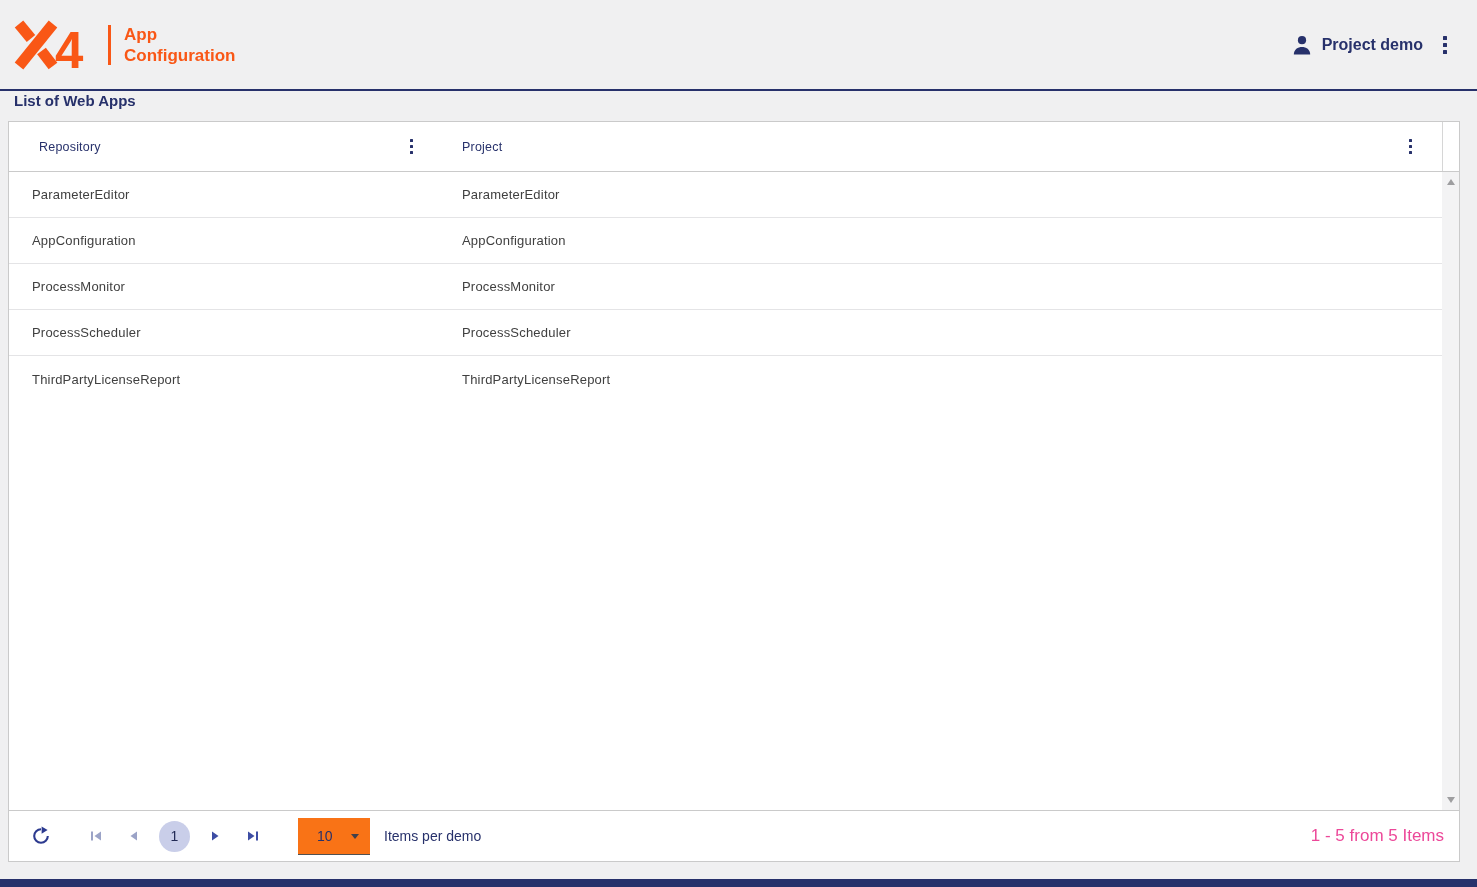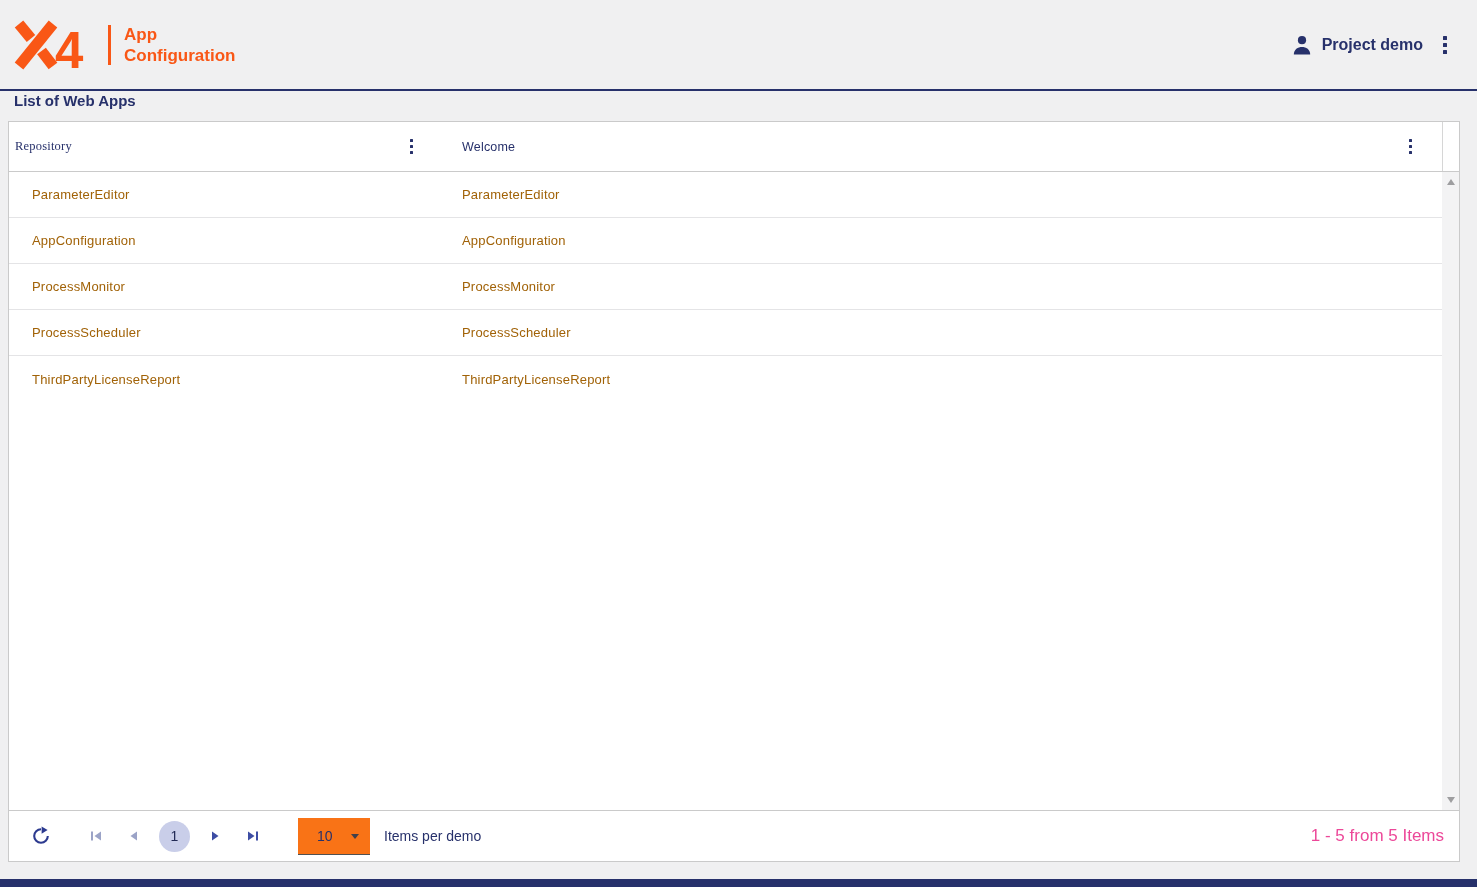--- a/index.html
+++ b/index.html
@@ -41,30 +41,30 @@
   .table-card {
     position:absolute; left:8px; top:121px; width:1452px; height:741px;
     background:#fff; border:1px solid #CACACA;
     display:flex; flex-direction:column;
   }
   .thead {
     height:50px; flex:0 0 50px; border-bottom:1px solid #CACACA;
     display:flex; align-items:stretch;
   }
   .th-col { display:flex; align-items:center; justify-content:space-between; }
-  .th-col1 { width:412px; padding-left:6px; padding-right:2px;font-family:Liberation Serif, serif; }
+  .th-col1 { width:412px; padding-left:30px; padding-right:2px; }
   .th-col2 { flex:1; padding-left:41px; padding-right:24px; }
   .th-label { font-size:12.5px; font-weight:500; color:#27316B; letter-spacing:0.2px; cursor:pointer; }
   .th-gutter { width:17px; border-left:1px solid #D6D6D6; }
 
   .tbody { flex:1; position:relative; background:#fff; }
   .rows { margin-right:17px; }
   .table-row { height:46px; display:flex; align-items:center; border-bottom:1px solid #E4E4E6; cursor:pointer; }
   .table-row:last-child { border-bottom:none; }
-  .cell { font-size:13px; color:#a16207; letter-spacing:0.2px; }
+  .cell { font-size:13px; color:#404040; letter-spacing:0.2px; }
   .cell-repo { width:412px; padding-left:23px; }
   .cell-proj { flex:1; padding-left:41px; }
 
   
   .scrollbar {
     position:absolute; top:0; right:0; bottom:0; width:17px;
     background:#F3F3F4;
     display:flex; flex-direction:column; justify-content:space-between; align-items:center;
     padding:7px 0;
   }
@@ -143,21 +143,21 @@
   <div class="thead">
     <div class="th-col th-col1">
       <span class="th-label">Repository</span>
       <span class="kebab">
           <i></i>
           <i></i>
           <i></i>
         </span>
     </div>
     <div class="th-col th-col2">
-      <span class="th-label">Welcome</span>
+      <span class="th-label">Project</span>
       <span class="kebab">
           <i></i>
           <i></i>
           <i></i>
         </span>
     </div>
     <div class="th-gutter"></div>
   </div>
 
   <div class="tbody">

